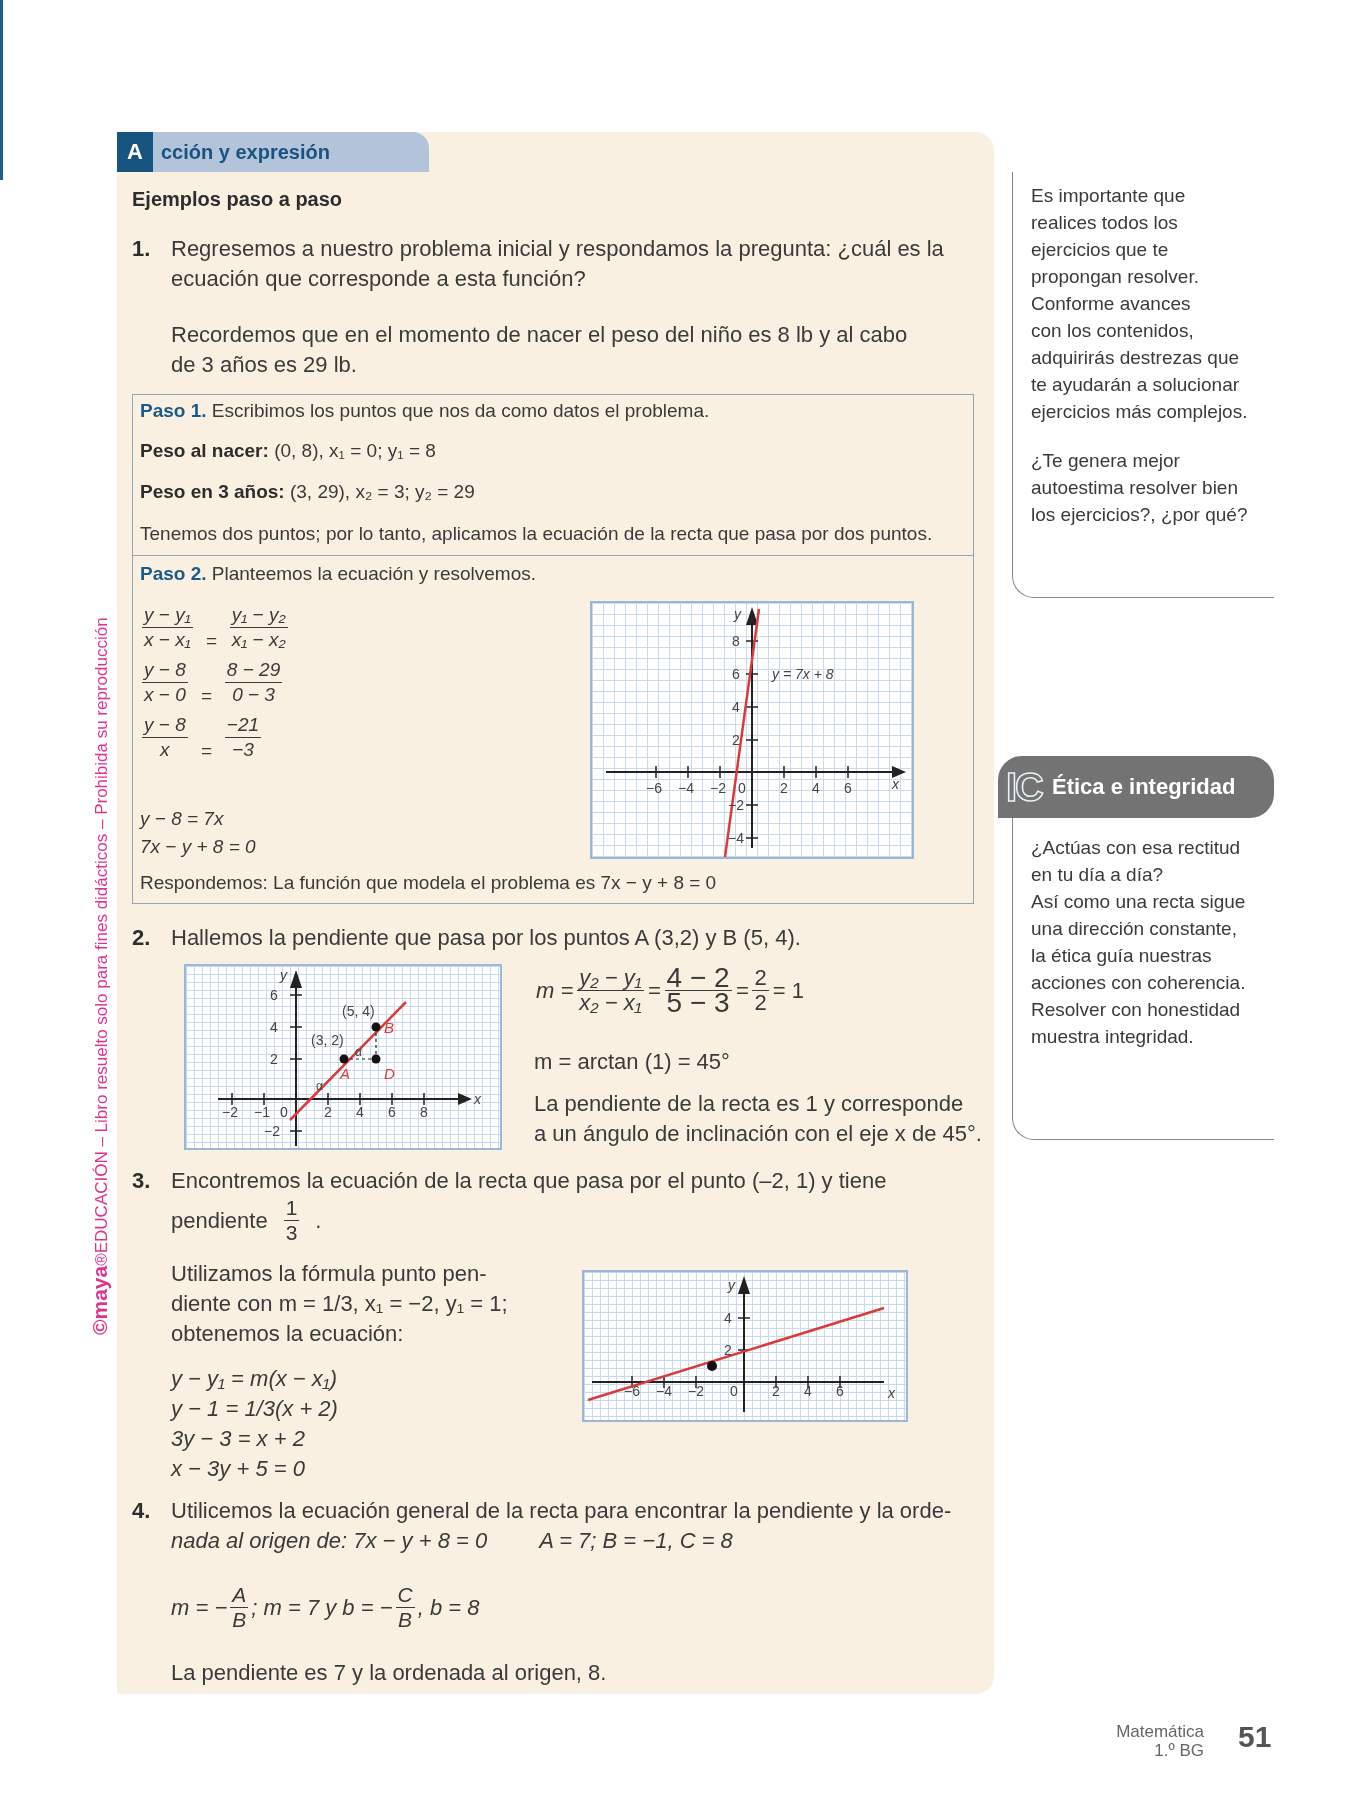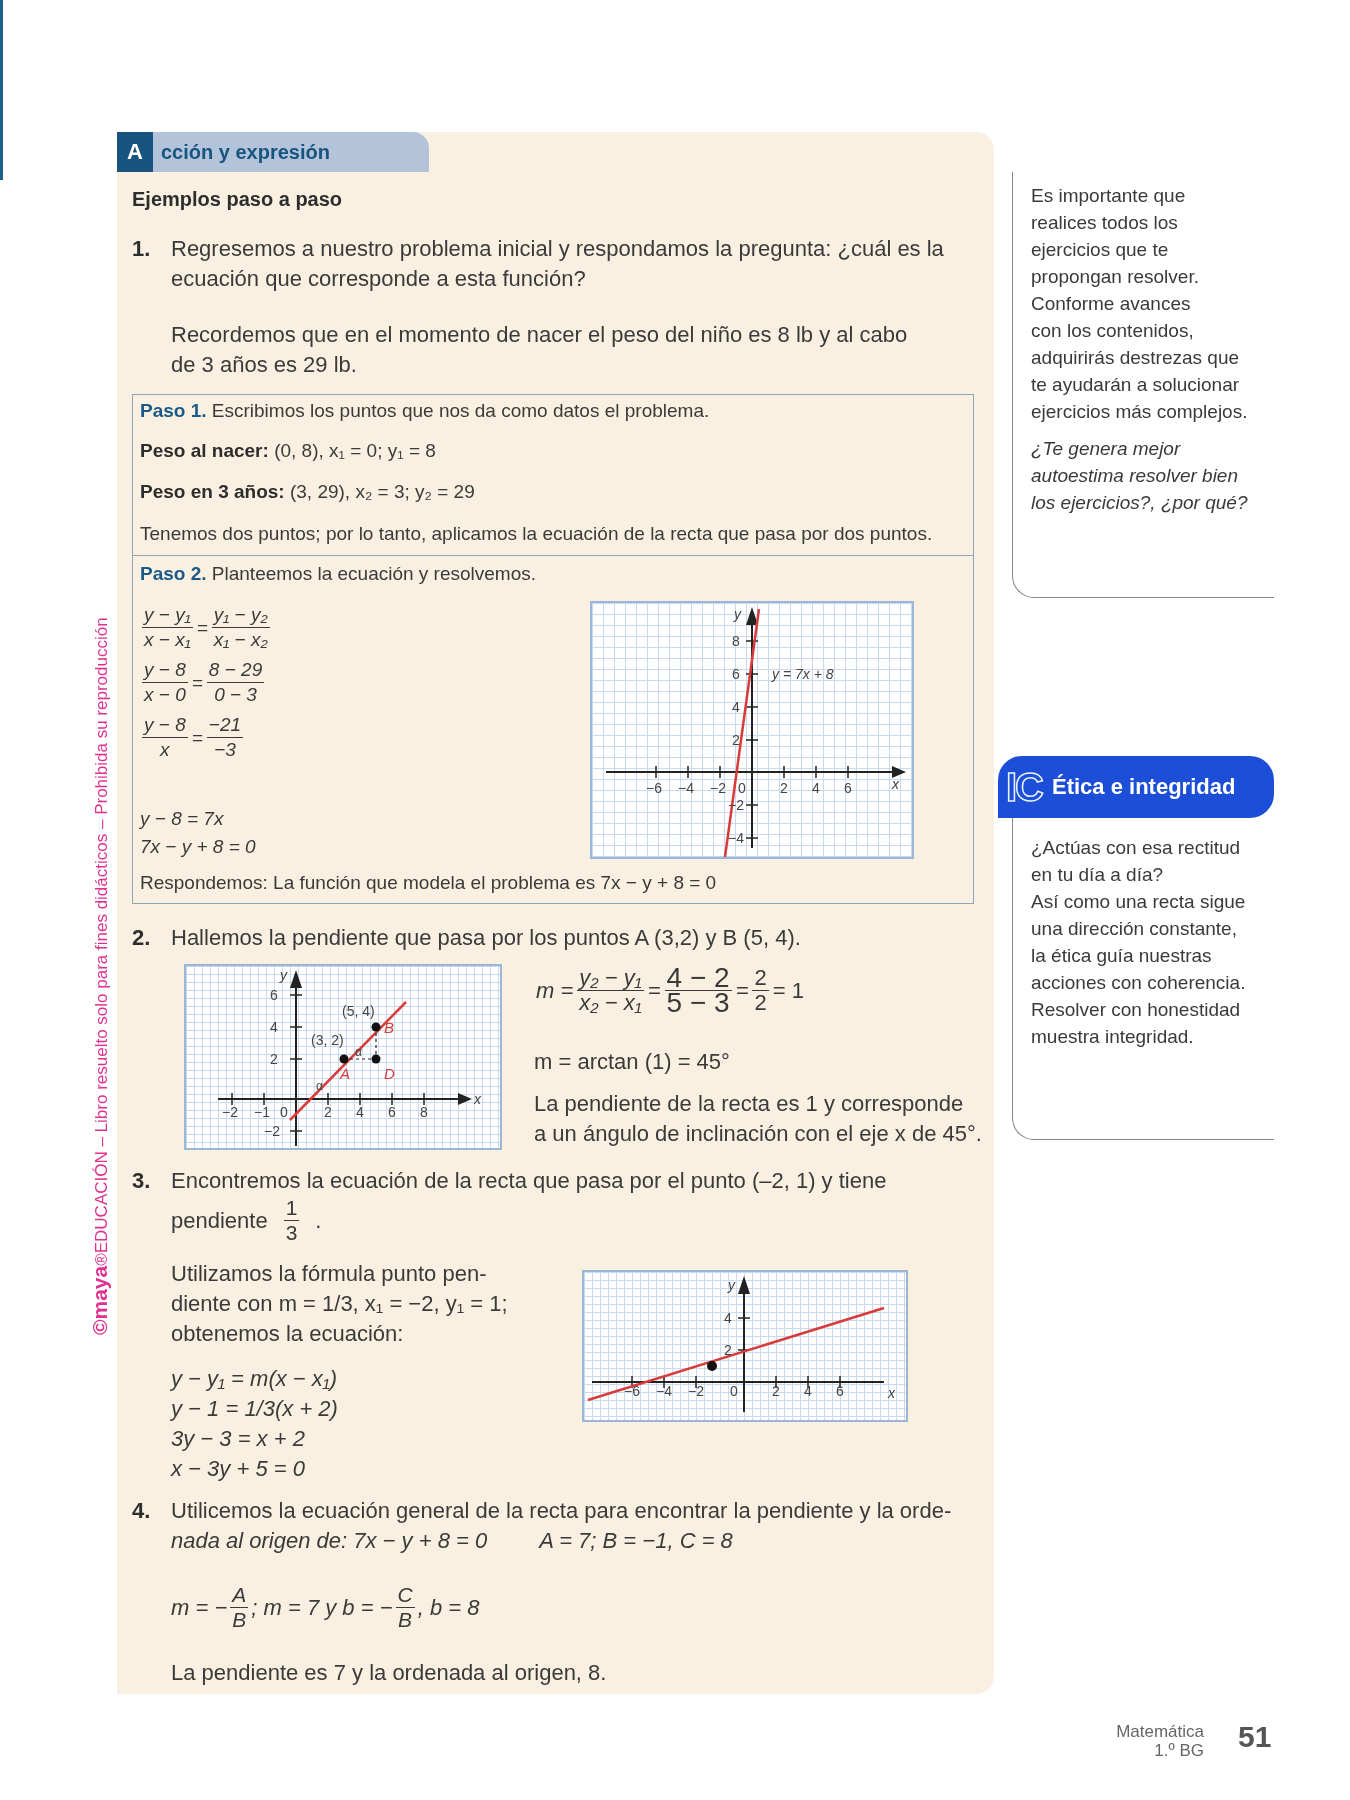--- a/index.html
+++ b/index.html
@@ -17,21 +17,21 @@
 .num{font-weight:700;position:absolute;font-size:22px;color:#2d2d2d}
 .box{position:absolute;left:132px;top:394px;width:842px;height:510px;border:1.5px solid #8fa6b8}
 .boxdiv{position:absolute;left:132px;top:555px;width:842px;border-top:1.5px solid #8fa6b8}
 .s{font-size:19px;color:#3a3a3a}
 .paso{color:#1a5a8a;font-weight:700}
 .bold{font-weight:700;color:#2d2d2d}
 i{font-style:italic}
 .frac{display:inline-flex;flex-direction:column;align-items:center;vertical-align:middle;font-size:19px;font-style:italic}
 .frac .n{border-bottom:1.5px solid #3a3a3a;padding:0 2px;line-height:24px}
 .frac .d{line-height:24px}
-.eqrow{display:flex;align-items:center;gap:4px;font-size:19px;font-style:italic}
+.eqrow{display:flex;align-items:flex-end;gap:13px;font-size:19px;font-style:italic}
 .grid{position:absolute;background-color:#fff;border:2px solid #9cb6d8;
  background-image:linear-gradient(#c9d9ee 1px,transparent 1px),linear-gradient(90deg,#c9d9ee 1px,transparent 1px);
 }
 .side{position:absolute;left:1012px;width:262px}
 .side-head{height:48px;border-radius:24px 24px 24px 0;color:#fff;font-weight:700;font-size:22px;display:flex;align-items:center;padding-left:14px}
 .side-body{border-left:1.5px solid #888;border-bottom:1.5px solid #888;border-radius:0 0 0 22px;margin-left:0;padding:10px 10px 18px 18px;font-size:19px;line-height:27px;color:#3a3a3a}
 .footer-sub{position:absolute;right:146px;top:1722px;text-align:right;color:#666;font-size:17px;line-height:19px}
 .footer-num{position:absolute;left:1238px;top:1720px;font-size:30px;font-weight:700;color:#555}
 </style>
 </head>
@@ -292,30 +292,30 @@
         <div>ejercicios que te</div>
         <div>propongan resolver.</div>
       </div>
     <div style="margin-top:0">
         <div>Conforme avances</div>
         <div>con los contenidos,</div>
         <div>adquirirás destrezas que</div>
         <div>te ayudarán a solucionar</div>
         <div>ejercicios más complejos.</div>
       </div>
-    <div style="margin-top:10px;font-style:italic">
+    <div style="margin-top:22px;">
         <div>¿Te genera mejor</div>
         <div>autoestima resolver bien</div>
         <div>los ejercicios?, ¿por qué?</div>
       </div>
   </div>
 </div>
 
 <div class="side" style="top:756px">
-  <div class="side-head" style="background:#1d4ed8;margin-left:-14px;height:62px;padding-left:8px;gap:10px">
+  <div class="side-head" style="background:#737373;margin-left:-14px;height:62px;padding-left:8px;gap:10px">
     <span style="font-size:40px;font-weight:700;color:transparent;-webkit-text-stroke:1.5px #e8f4f6;letter-spacing:-2px">IC</span>
     <span>Ética e integridad</span>
   </div>
   <div class="side-body" style="height:322px">
     <div style="margin-top:6px">
         <div>¿Actúas con esa rectitud</div>
         <div>en tu día a día?</div>
       </div>
     <div>
         <div>Así como una recta sigue</div>

